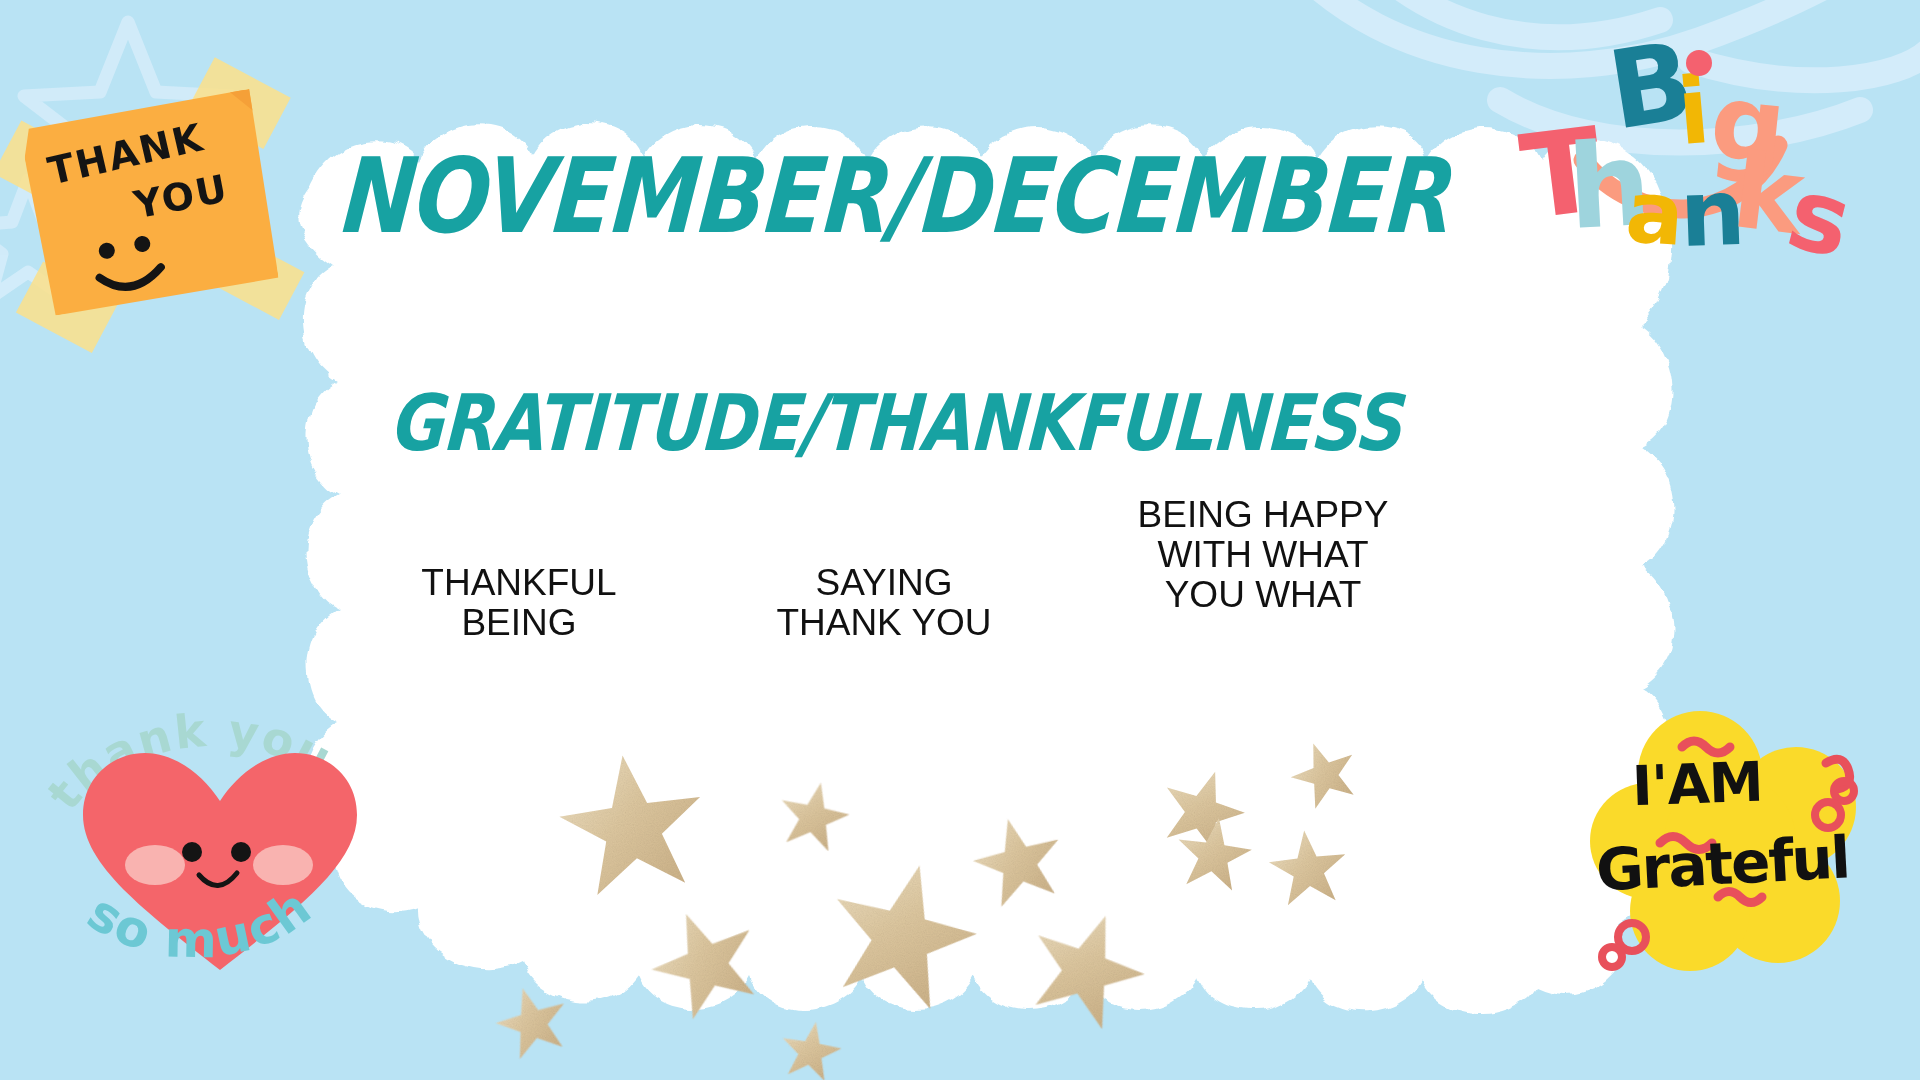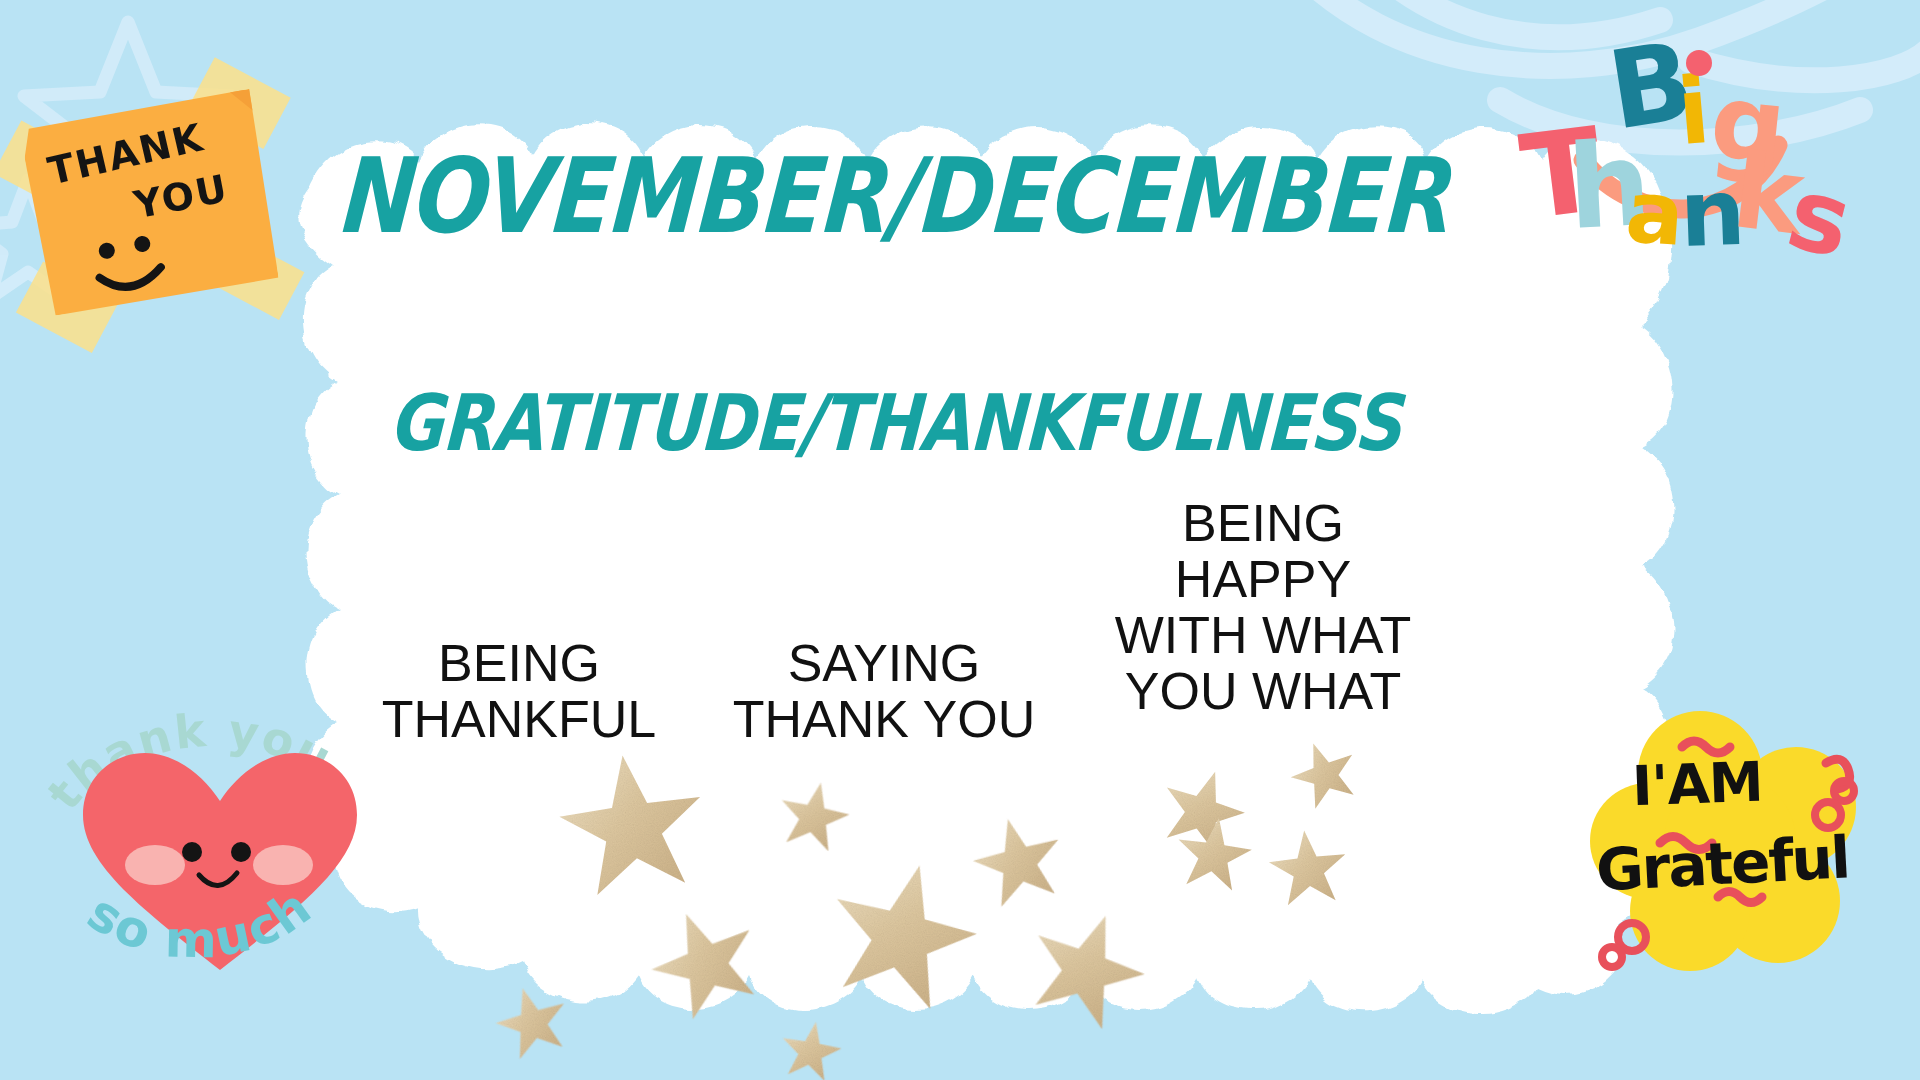--- a/index.html
+++ b/index.html
@@ -50,21 +50,21 @@
     width:100%;
     display:flex;
     align-items:flex-end;
     justify-content:flex-start;
     padding-left:38px;
   }
   .blurb {
     text-align:center;
     color:#111;
     font-family:"Liberation Sans", sans-serif;
-    font-size:52px;
+    font-size:37px;
     line-height:1.08;
     font-weight:400;
   }
   .blurb span { display:block; }
   .blurb-1 { width:310px; margin-left:26px; }
   .blurb-2 { width:320px; margin-left:50px; }
   .blurb-3 { width:350px; margin-left:44px; padding-bottom:28px; }
 
   
   .stars { position:absolute; inset:0; pointer-events:none; }
@@ -192,22 +192,22 @@
         C -2 146, -10 118, 10 92 Z"></path>
     </svg>
   </div>
 
   <div class="card-text">
     <div class="title">NOVEMBER/DECEMBER</div>
     <div class="subtitle">GRATITUDE/THANKFULNESS</div>
 
     <div class="blurbs">
       <div class="blurb blurb-1">
+        <span>THANKFUL</span>
         <span>BEING</span>
-        <span>THANKFUL</span>
       </div>
       <div class="blurb blurb-2">
         <span>SAYING</span>
         <span>THANK YOU</span>
       </div>
       <div class="blurb blurb-3">
         <span>BEING HAPPY</span>
         <span>WITH WHAT</span>
         <span>YOU WHAT</span>
       </div>

